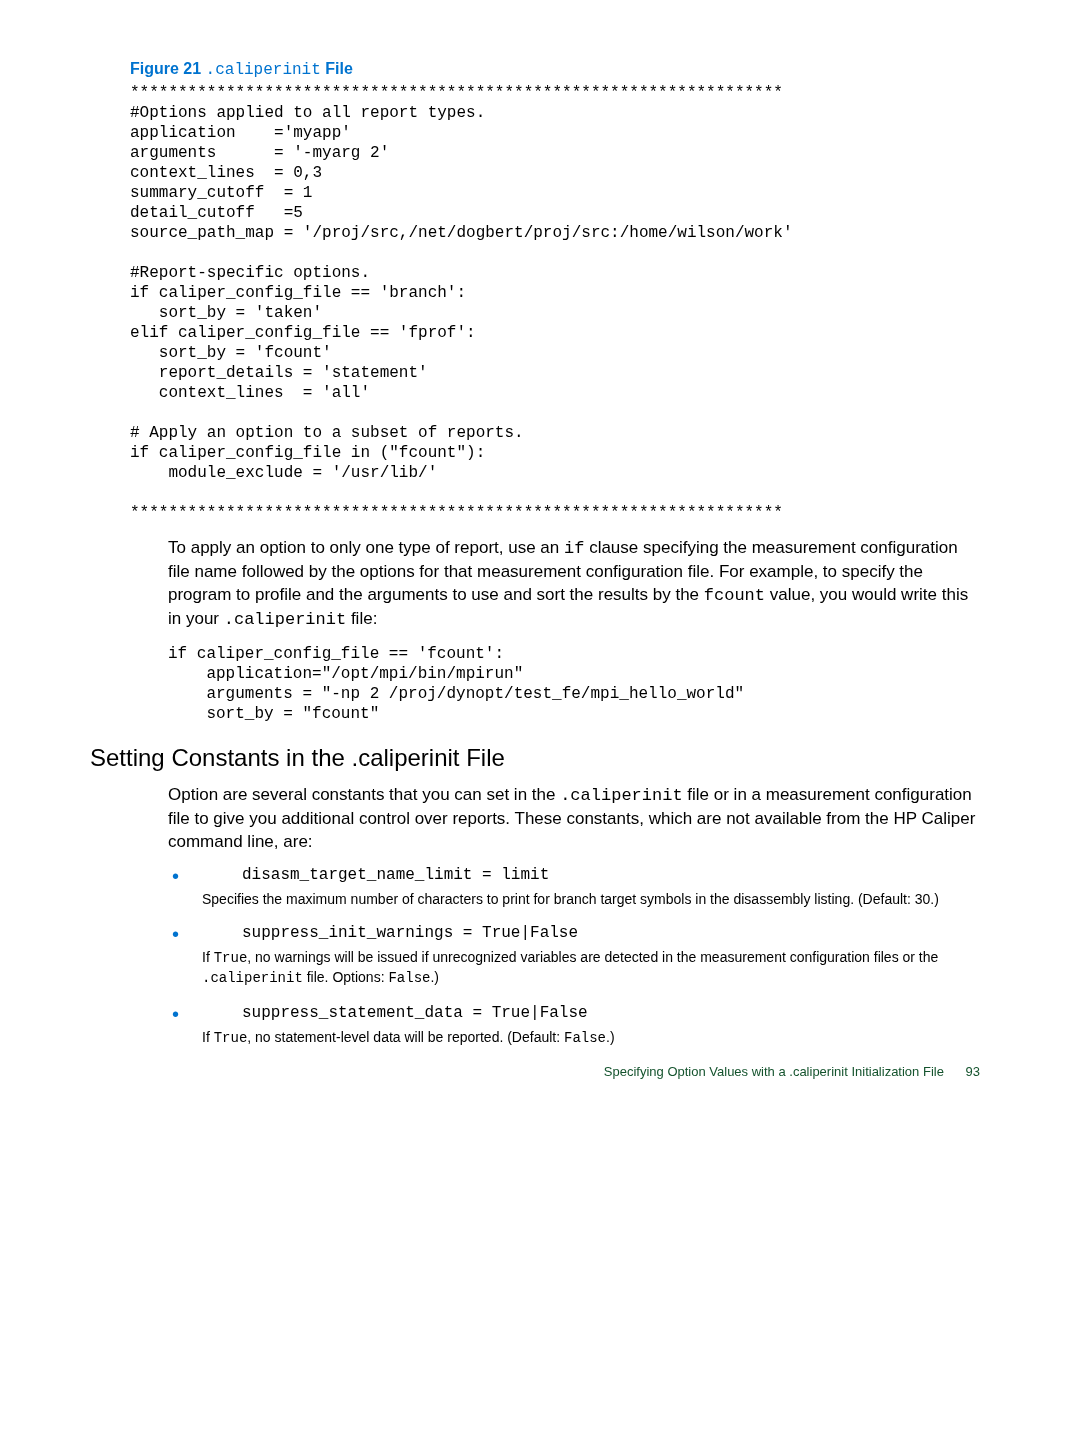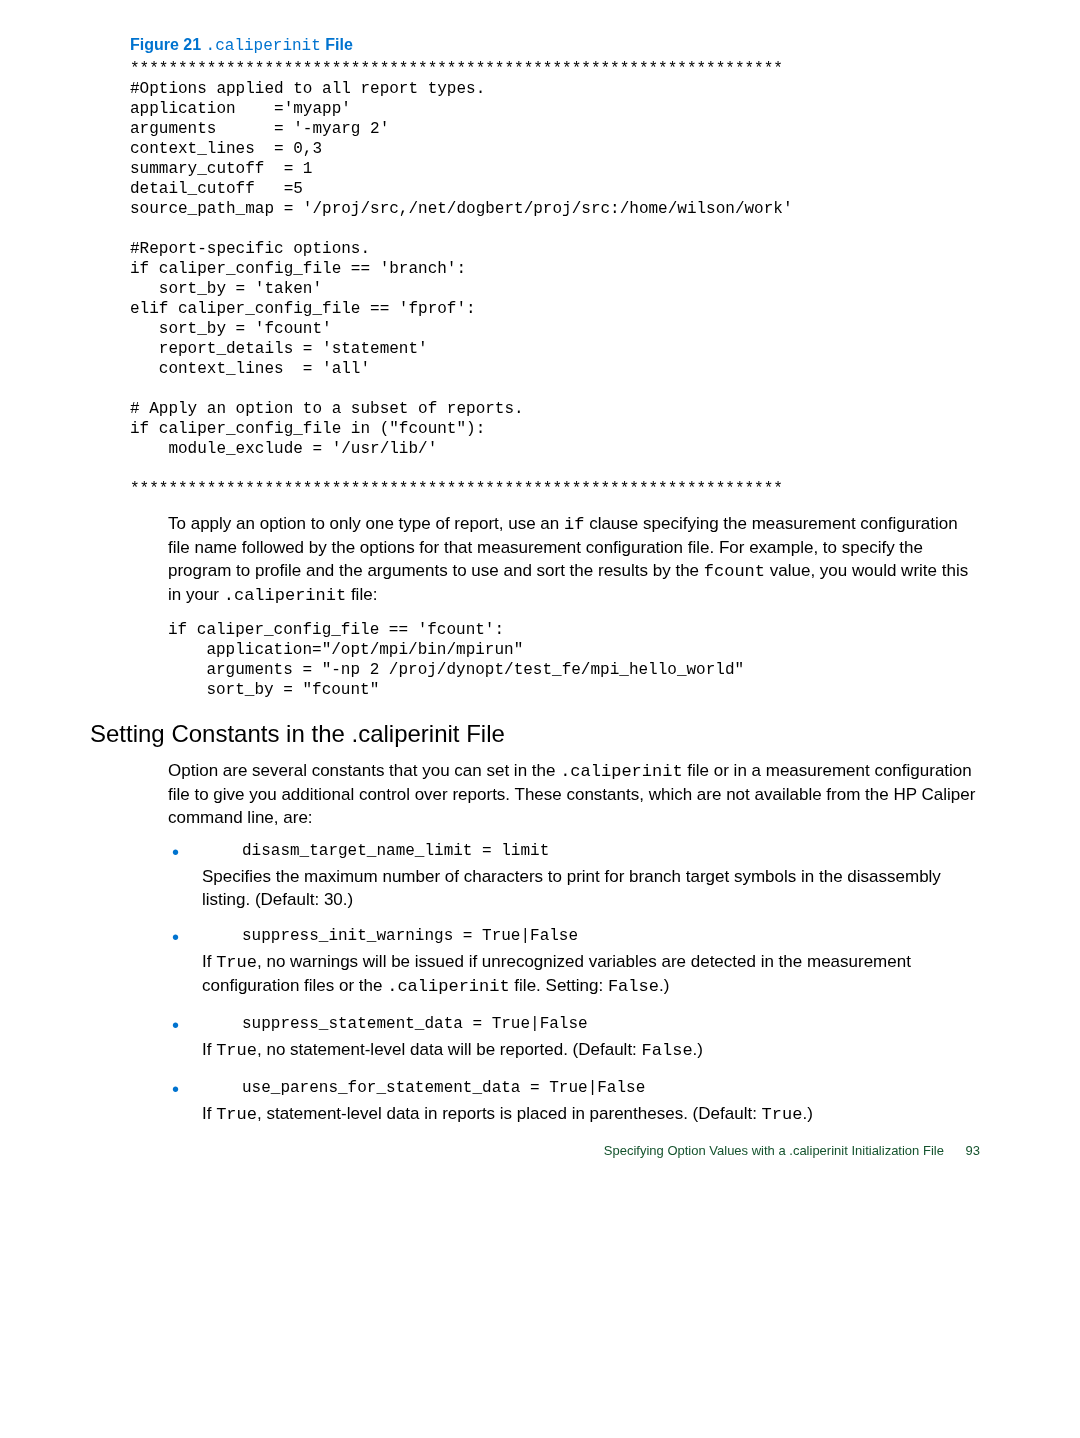--- a/index.html
+++ b/index.html
@@ -5,21 +5,21 @@
   body {
     margin: 0;
     padding: 0;
     background: #fff;
     font-family: Arial, Helvetica, sans-serif;
     font-size: 16px;
     color: #000;
     width: 1080px;
   }
   .page {
-    padding: 36px 100px 40px 130px;
+    padding: 60px 100px 40px 130px;
     box-sizing: border-box;
     width: 1080px;
   }
   .figure-label {
     color: #0073cf;
     font-weight: bold;
     font-size: 16px;
     margin-bottom: 4px;
   }
   .figure-label .code-inline {
@@ -70,21 +70,21 @@
     line-height: 1;
   }
   .li-code {
     font-family: "Courier New", Courier, monospace;
     font-size: 16px;
     display: block;
     margin-bottom: 6px;
     margin-left: 40px;
   }
   .li-desc {
-    font-size: 17px;
+    font-size: 14px;
     line-height: 1.35;
   }
   .footer {
     text-align: right;
     font-size: 13px;
     color: #14532d;
     padding-right: 0;
   }
   .footer .pg {
     margin-left: 18px;
@@ -140,29 +140,25 @@
   </div>
 
   <ul class="bullets">
 
   <li>
         <span class="li-code">disasm_target_name_limit = limit</span>
         <div class="li-desc"><span>Specifies the maximum number of characters to print for branch target symbols in the disassembly listing. (Default: 30.)</span></div>
       </li>
       <li>
         <span class="li-code">suppress_init_warnings = True|False</span>
-        <div class="li-desc"><span>If </span><span class="mono">True</span><span>, no warnings will be issued if unrecognized variables are detected in the measurement configuration files or the </span><span class="mono">.caliperinit</span><span> file. Setting: </span><span class="mono">False</span><span>.)</span></div>
+        <div class="li-desc"><span>If </span><span class="mono">True</span><span>, no warnings will be issued if unrecognized variables are detected in the measurement configuration files or the </span><span class="mono">.caliperinit</span><span> file. Options: </span><span class="mono">False</span><span>.)</span></div>
       </li>
       <li>
         <span class="li-code">suppress_statement_data = True|False</span>
         <div class="li-desc"><span>If </span><span class="mono">True</span><span>, no statement-level data will be reported. (Default: </span><span class="mono">False</span><span>.)</span></div>
-      </li>
-      <li>
-        <span class="li-code">use_parens_for_statement_data = True|False</span>
-        <div class="li-desc"><span>If </span><span class="mono">True</span><span>, statement-level data in reports is placed in parentheses. (Default: </span><span class="mono">True</span><span>.)</span></div>
       </li>
     </ul>
 
   <div class="footer">
     <span>Specifying Option Values with a .caliperinit Initialization File</span>
     <span class="pg">93</span>
   </div>
 
 </div>
 

